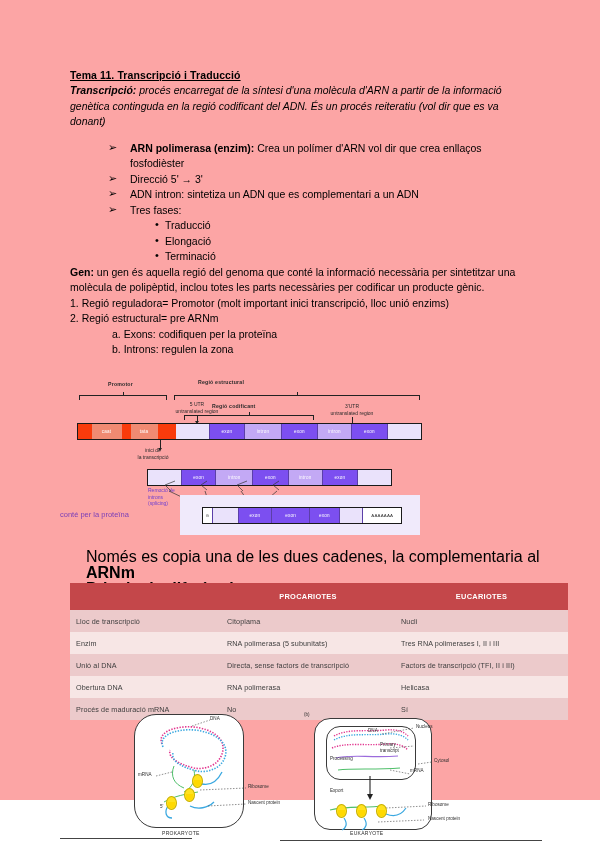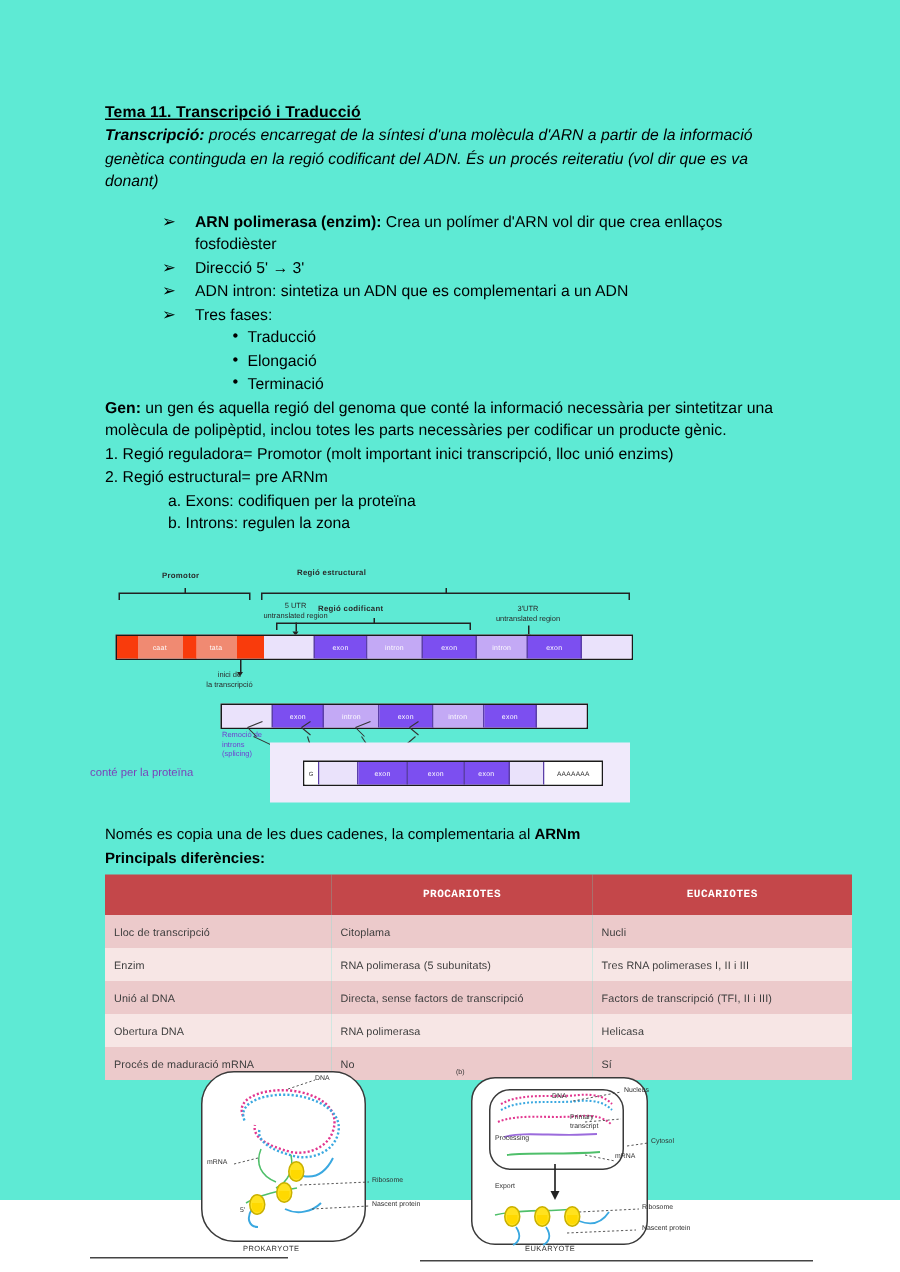--- a/index.html
+++ b/index.html
@@ -13,21 +13,21 @@
     font-family: "Liberation Sans", sans-serif;
     color: #000000;
     position: relative;
     overflow: hidden;
   }
   .page {
     position: absolute;
     left: 0; top: 0;
     width: 600px;
     height: 800px;
-    background: #5eead4;
+    background: #fca5a5;
   }
   .content {
     position: absolute;
     left: 70px;
     top: 68px;
     width: 462px;
   }
   .doc-title {
     font-size: 10.5px;
     font-weight: bold;
@@ -198,24 +198,24 @@
   .prot-text {
     position: absolute;
     font-size: 7.5px;
     color: #7a3fb8;
     white-space: nowrap;
   }
 
   
   .mid-text {
     position: absolute;
-    left: 70px;
+    left: 86px;
     top: 549px;
     width: 462px;
-    font-size: 10px;
+    font-size: 16px;
     line-height: 16px;
   }
   .mid-text .b { font-weight: bold; }
   .mid-text .head { font-weight: bold; }
 
   
   .cmp-table {
     position: absolute;
     left: 70px;
     top: 583px;
@@ -233,21 +233,20 @@
     letter-spacing: 0.1px;
   }
   .cmp-table thead th {
     background: #c4474a;
     color: #ffffff;
     font-weight: bold;
     text-align: center;
     height: 17px;
     font-size: 7.4px;
     letter-spacing: 0.3px;
-    font-family: Liberation Mono, monospace;
   }
   .cmp-table thead th.blank { background: #c4474a; }
   .cmp-table tbody tr.odd  td { background: #eccacb; margin-left: 44px; }
   .cmp-table tbody tr.even td { background: #f7e6e5; }
   .cmp-table tbody td { height: 12px; }
   .col-a { width: 139px; }
   .col-b { width: 162px; }
   .col-c { width: 161px; }
 
   

